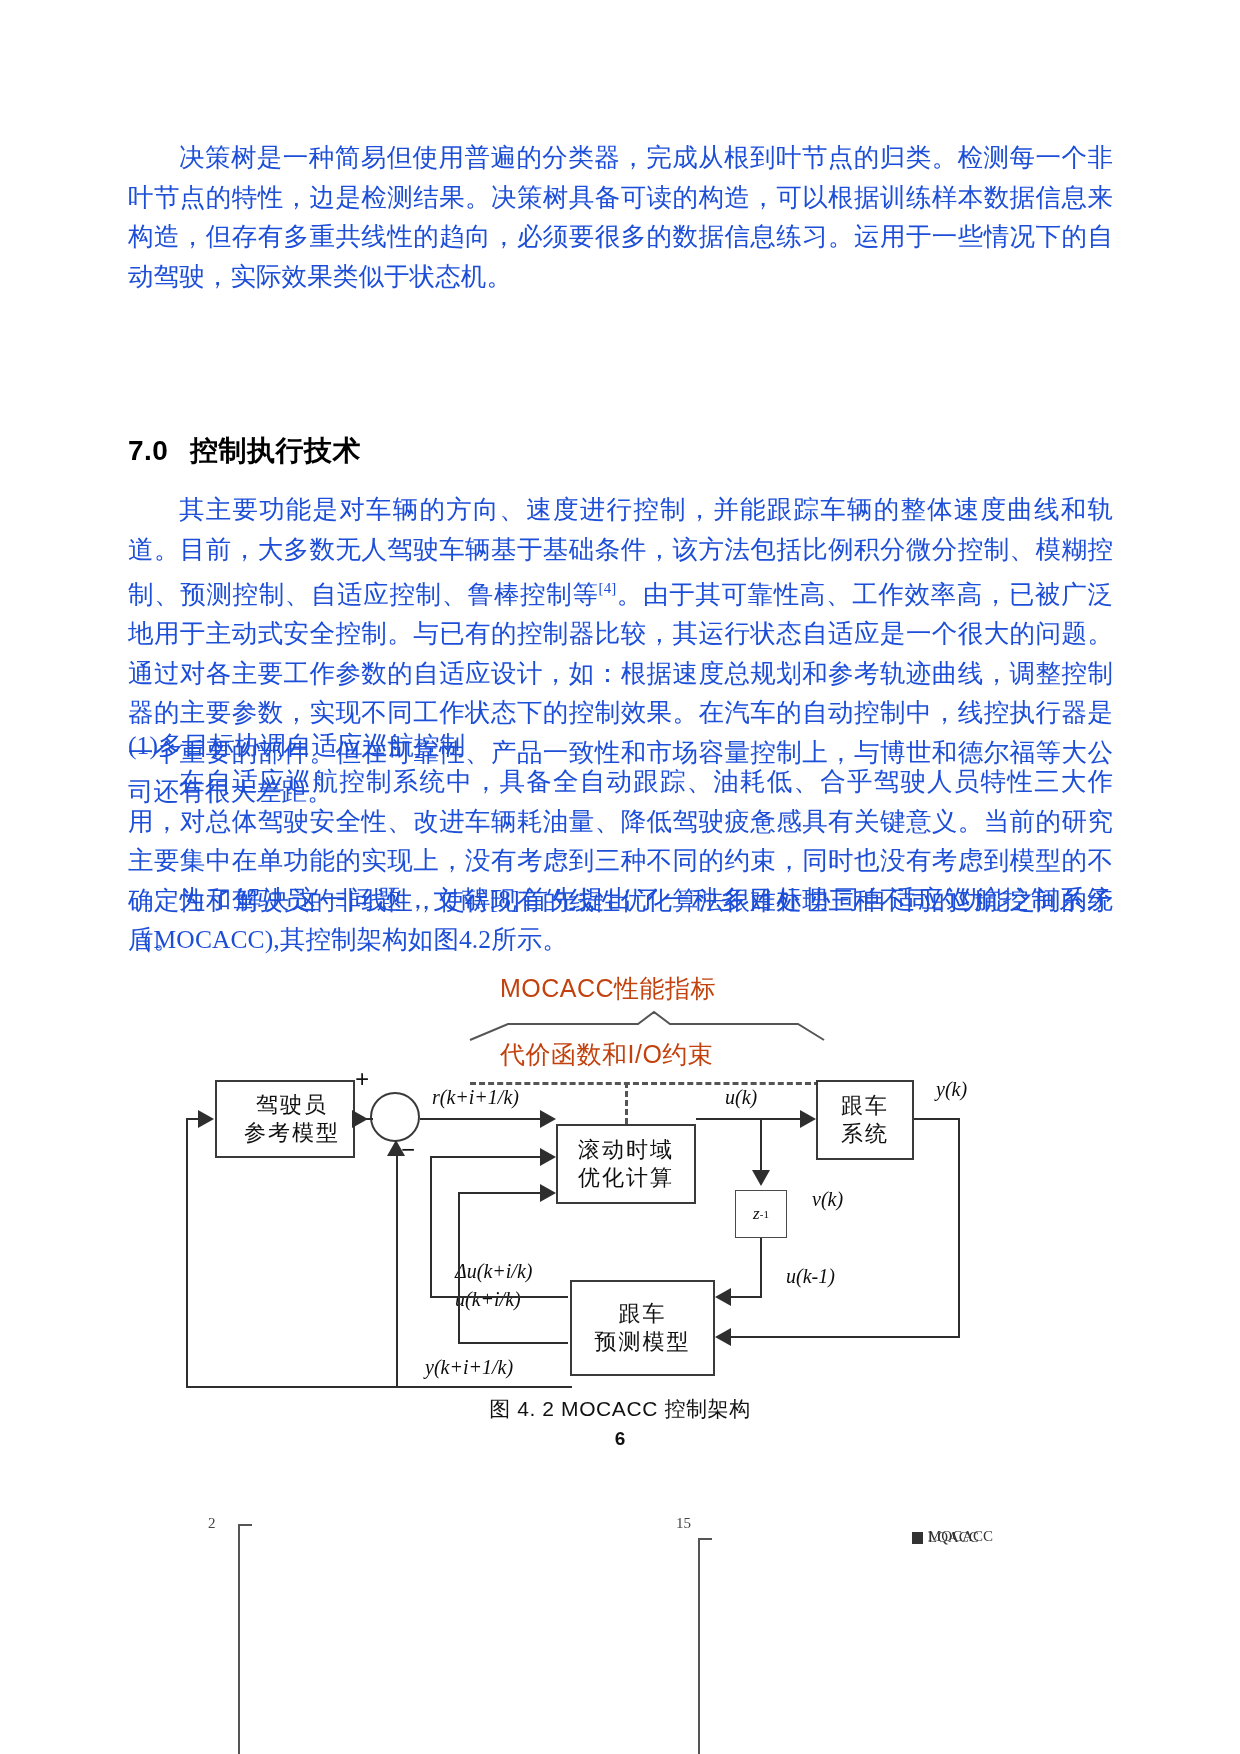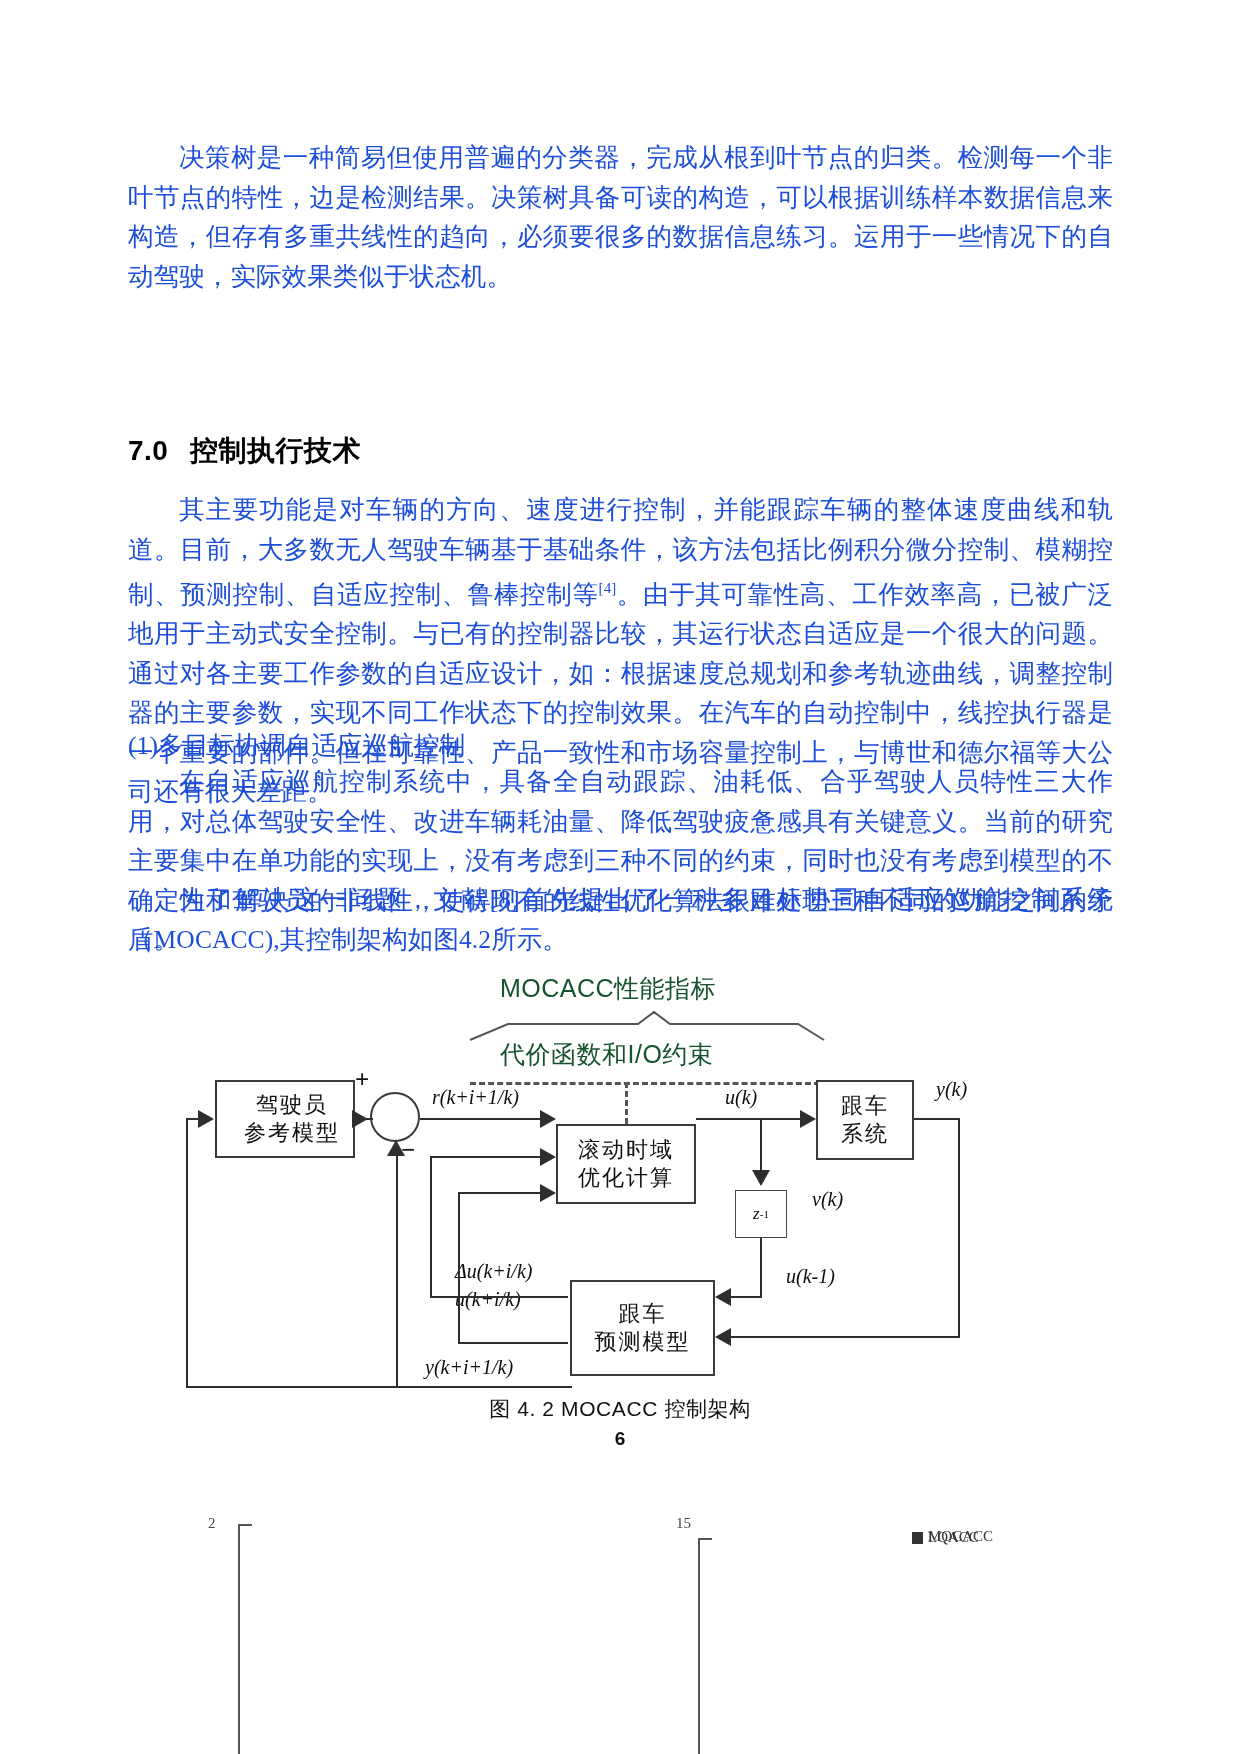--- a/index.html
+++ b/index.html
@@ -73,21 +73,21 @@
     position:absolute;
     font-family:"Liberation Serif","DejaVu Serif",serif;
     font-style:italic;font-size:20px;color:#0d0d0d;white-space:nowrap;
   }
   .sign{
     position:absolute;font-family:"Liberation Serif","DejaVu Serif",serif;
     font-size:25px;font-weight:bold;color:#111;
   }
   .cn-lbl{
     position:absolute;font-family:"Liberation Sans","DejaVu Sans",sans-serif;
-    font-size:22px;color:#14532d;white-space:nowrap;letter-spacing:1px;
+    font-size:22px;color:#c2410c;white-space:nowrap;letter-spacing:1px;
   }
 
   .ln{position:absolute;background:#2e2e2e;}
   .lnh{height:2px;}
   .lnv{width:2px;}
   .dash-h{
     position:absolute;height:0;border-top:3px dashed #555;
   }
   .dash-v{
     position:absolute;width:0;border-left:3px dashed #555;

